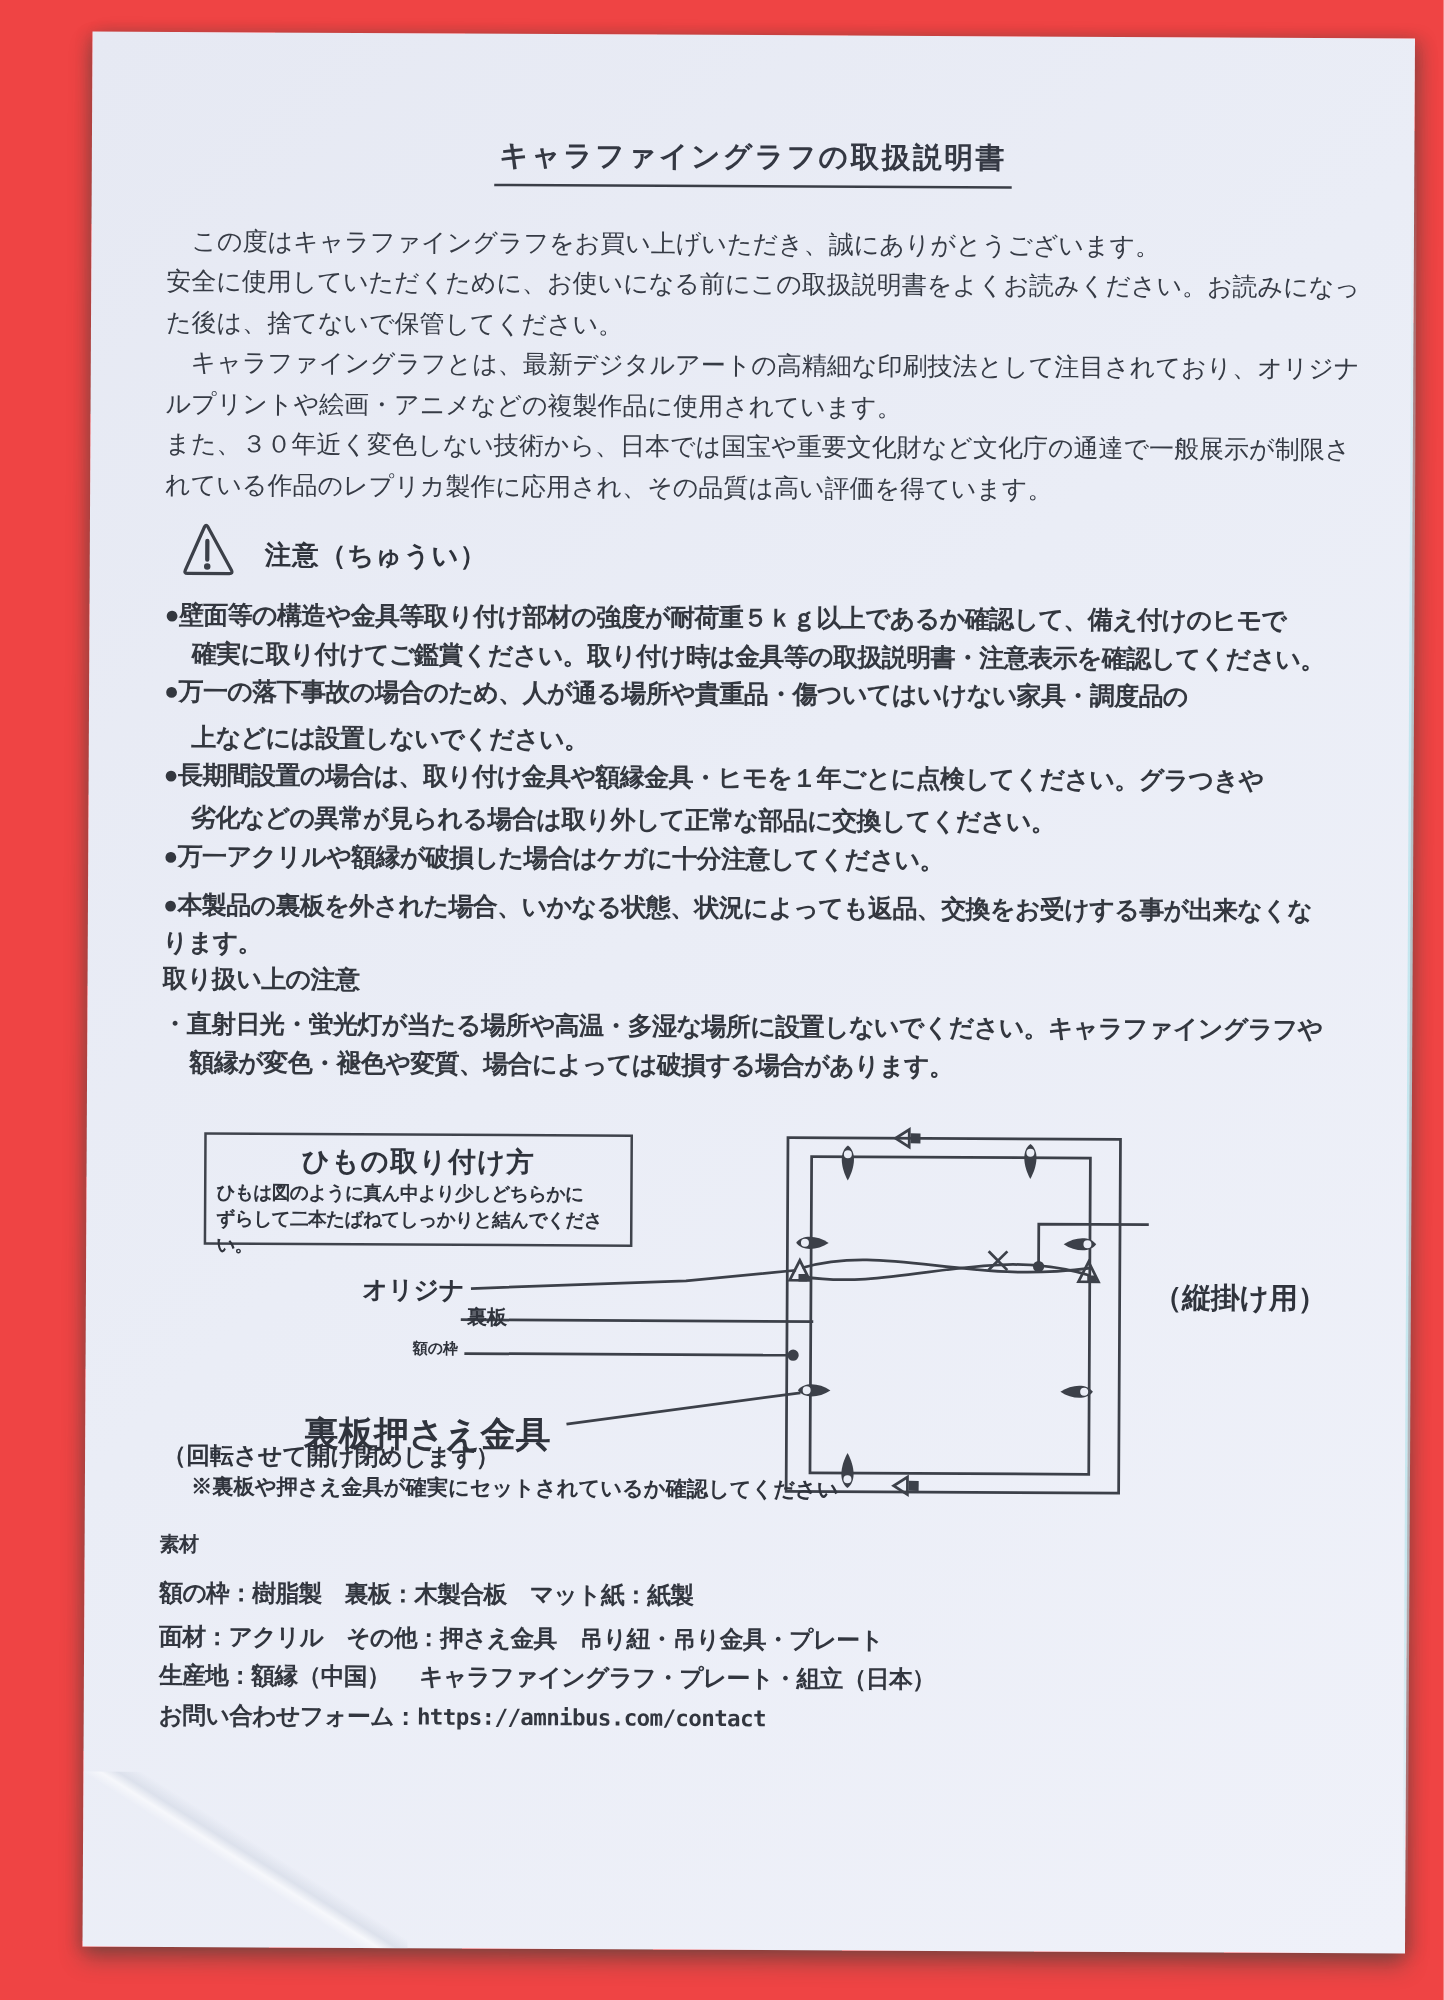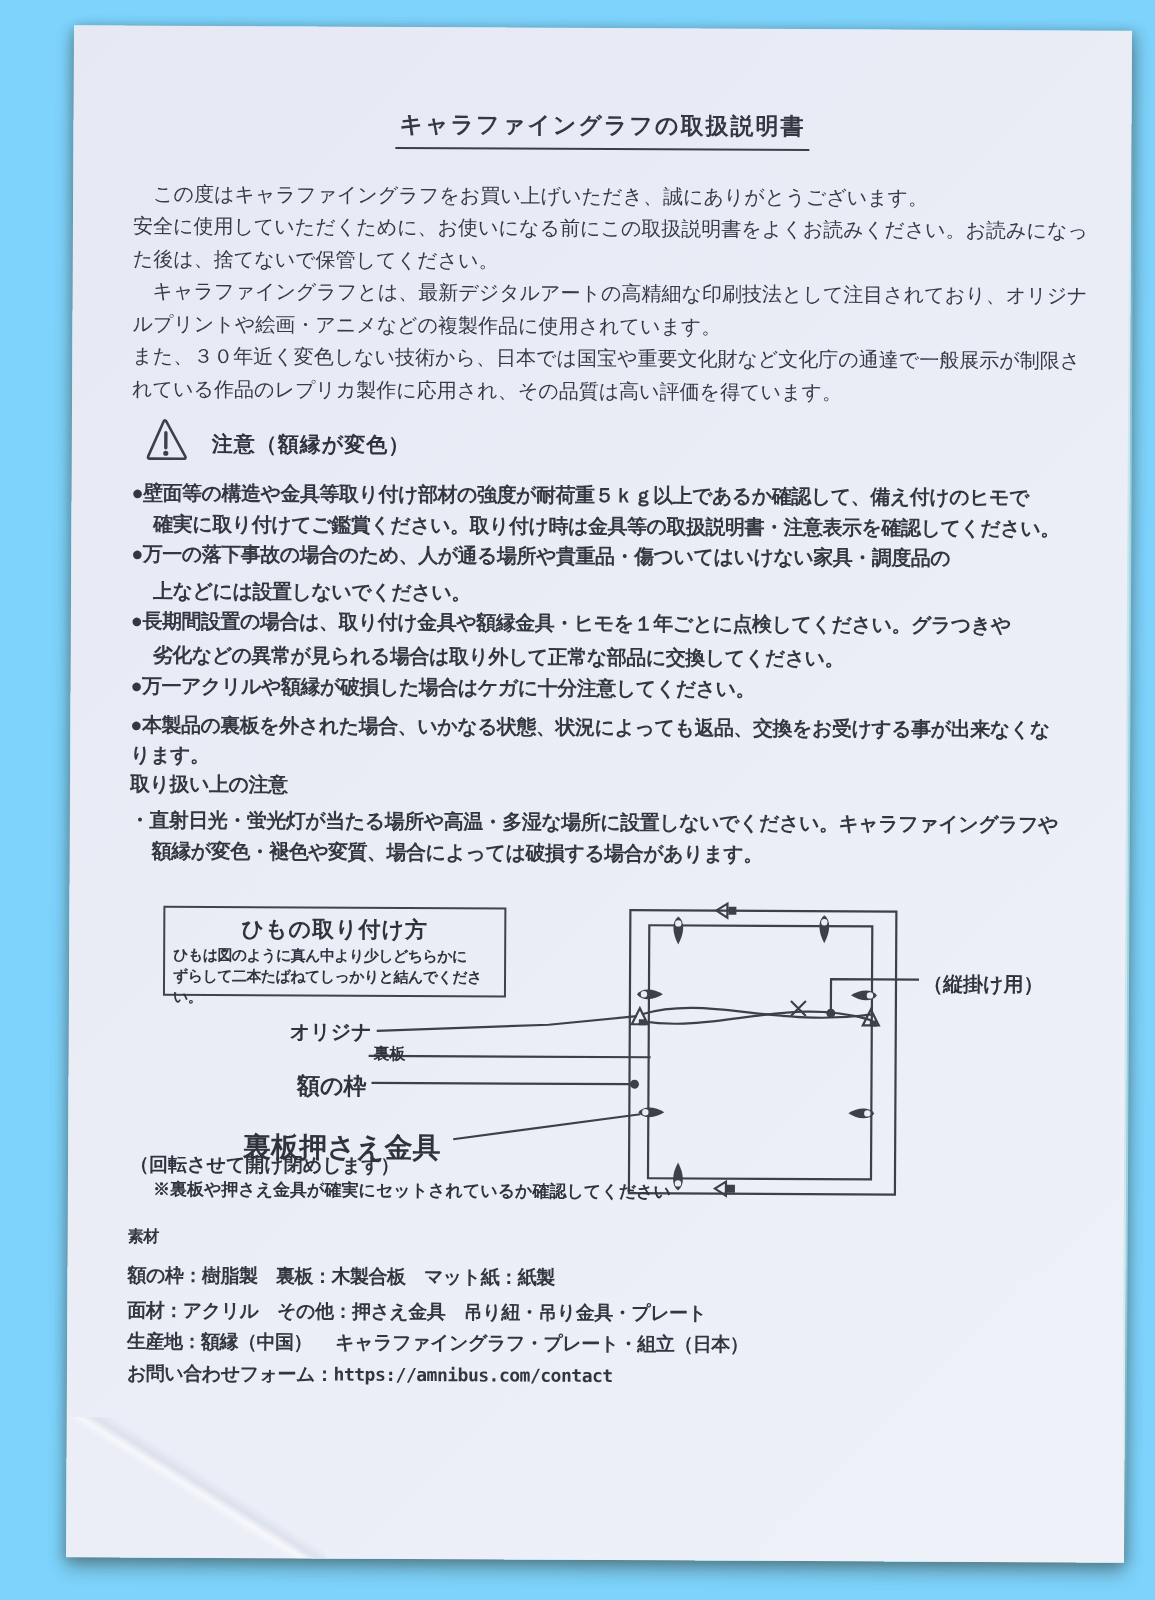--- a/index.html
+++ b/index.html
@@ -7,21 +7,21 @@
     width:1155px;height:1600px;position:relative;overflow:hidden;
     font-family:"Liberation Sans",sans-serif;
   }
   .bg{
     position:absolute;inset:0;
     background:
       linear-gradient(180deg, rgba(255,255,255,.38) 0%, rgba(255,255,255,.15) 28%, rgba(255,255,255,0) 55%, rgba(110,135,120,.14) 100%),
       repeating-linear-gradient(180deg,
         #ced5d1 0px, #c7cfca 4px, #b3bdb8 7px, #becry 8px,
         #bec7c2 10px, #ced5d1 13px);
-    background-color:#7dd3fc;
+    background-color:#ef4444;
     text-decoration:underline;
   }
   .paper{
     position:absolute;left:70px;top:28px;width:1058px;height:1532px;
     background:linear-gradient(135deg,#e6e9f3 0%,#eaedf6 45%,#eff1f9 100%);
     box-shadow:0 10px 18px rgba(55,66,60,.45), 6px 0 12px rgba(55,66,60,.22), -4px 2px 10px rgba(55,66,60,.18);
     transform:rotate(0.3deg);
     transform-origin:50% 50%;
     color:#3a3e47;
   }
@@ -74,21 +74,21 @@
     <div class="ln serif" style="left:60px;top:255px">　キャラファイングラフとは、最新デジタルアートの高精細な印刷技法として注目されており、オリジナ</div>
     <div class="ln serif" style="left:60px;top:288px">ルプリントや絵画・アニメなどの複製作品に使用されています。</div>
     <div class="ln serif" style="left:60px;top:320px">また、３０年近く変色しない技術から、日本では国宝や重要文化財など文化庁の通達で一般展示が制限さ</div>
     <div class="ln serif" style="left:60px;top:353px">れている作品のレプリカ製作に応用され、その品質は高い評価を得ています。</div>
 
     <svg class="warn-svg" width="50" height="48" viewBox="0 0 50 48">
       <path d="M23.2 4.5 L42.5 39.5 Q43.6 42 40.8 42 L7.2 42 Q4.4 42 5.5 39.5 L20.8 4.5 Q22 2.5 23.2 4.5 Z" fill="none" stroke="#3c4049" stroke-width="2.6" stroke-linejoin="round" transform="translate(1,0)"></path>
       <line x1="24" y1="16" x2="24" y2="31" stroke="#3c4049" stroke-width="3.4" stroke-linecap="round"></line>
       <circle cx="24" cy="36.5" r="2.6" fill="#3c4049"></circle>
     </svg>
-    <div class="caution-head">注意（額縁が変色）</div>
+    <div class="caution-head">注意（ちゅうい）</div>
 
     <div class="ln goth" style="left:60px;top:457px">●壁面等の構造や金具等取り付け部材の強度が耐荷重５ｋｇ以上であるか確認して、備え付けのヒモで</div>
     <div class="ln goth" style="left:82px;top:488px">確実に取り付けてご鑑賞ください。取り付け時は金具等の取扱説明書・注意表示を確認してください。</div>
     <div class="ln goth" style="left:60px;top:518px">●万一の落下事故の場合のため、人が通る場所や貴重品・傷ついてはいけない家具・調度品の</div>
     <div class="ln goth" style="left:82px;top:555px">上などには設置しないでください。</div>
     <div class="ln goth" style="left:60px;top:585px">●長期間設置の場合は、取り付け金具や額縁金具・ヒモを１年ごとに点検してください。グラつきや</div>
     <div class="ln goth" style="left:82px;top:619px">劣化などの異常が見られる場合は取り外して正常な部品に交換してください。</div>
     <div class="ln goth" style="left:60px;top:650px">●万一アクリルや額縁が破損した場合はケガに十分注意してください。</div>
     <div class="ln goth" style="left:60px;top:689px">●本製品の裏板を外された場合、いかなる状態、状況によっても返品、交換をお受けする事が出来なくな</div>
     <div class="ln goth" style="left:60px;top:719px">ります。</div>
@@ -151,24 +151,24 @@
         <circle cx="575" cy="966" r="3.2"></circle>
         <circle cx="801" cy="966" r="3.2"></circle>
         <circle cx="577" cy="1084" r="3.2"></circle>
         <circle cx="799" cy="1084" r="3.2"></circle>
         <circle cx="610" cy="1155" r="3.2"></circle>
       </g>
     </svg>
 
     <div class="dlabel" style="right:755px;top:992px;font-size:20px">オリジナ</div>
     <div class="dlabel" style="right:721px;top:1017px;font-size:16px">裏板</div>
-    <div class="dlabel" style="right:760px;top:1044px;font-size:23px">額の枠</div>
+    <div class="dlabel" style="right:760px;top:1044px;font-size:12px">額の枠</div>
     <div class="dlabel" style="left:175px;top:1102px;font-size:28px">裏板押さえ金具</div>
     <div class="dlabel" style="left:62px;top:1126px;font-size:19px">（回転させて開け閉めします）</div>
-    <div class="dlabel" style="left:854px;top:941px;font-size:20px">（縦掛け用）</div>
+    <div class="dlabel" style="left:854px;top:993px;font-size:23px">（縦掛け用）</div>
     <div class="dlabel" style="left:85px;top:1152px;font-size:17px">※裏板や押さえ金具が確実にセットされているか確認してください</div>
 
     <div class="ln goth bold mats" style="left:60px;top:1203px;font-size:16px">素材</div>
     <div class="ln goth mats" style="left:60px;top:1240px;font-size:19px">額の枠：樹脂製　裏板：木製合板　マット紙：紙製</div>
     <div class="ln goth mats" style="left:60px;top:1275px;font-size:19px">面材：アクリル　その他：押さえ金具　吊り紐・吊り金具・プレート</div>
     <div class="ln goth mats" style="left:60px;top:1306px;font-size:19px">生産地：額縁（中国）　 キャラファイングラフ・プレート・組立（日本）</div>
     <div class="ln goth mats" style="left:60px;top:1338px;font-size:19px">
       <span>お問い合わせフォーム：</span><span class="url">https://amnibus.com/contact</span>
     </div>
 

